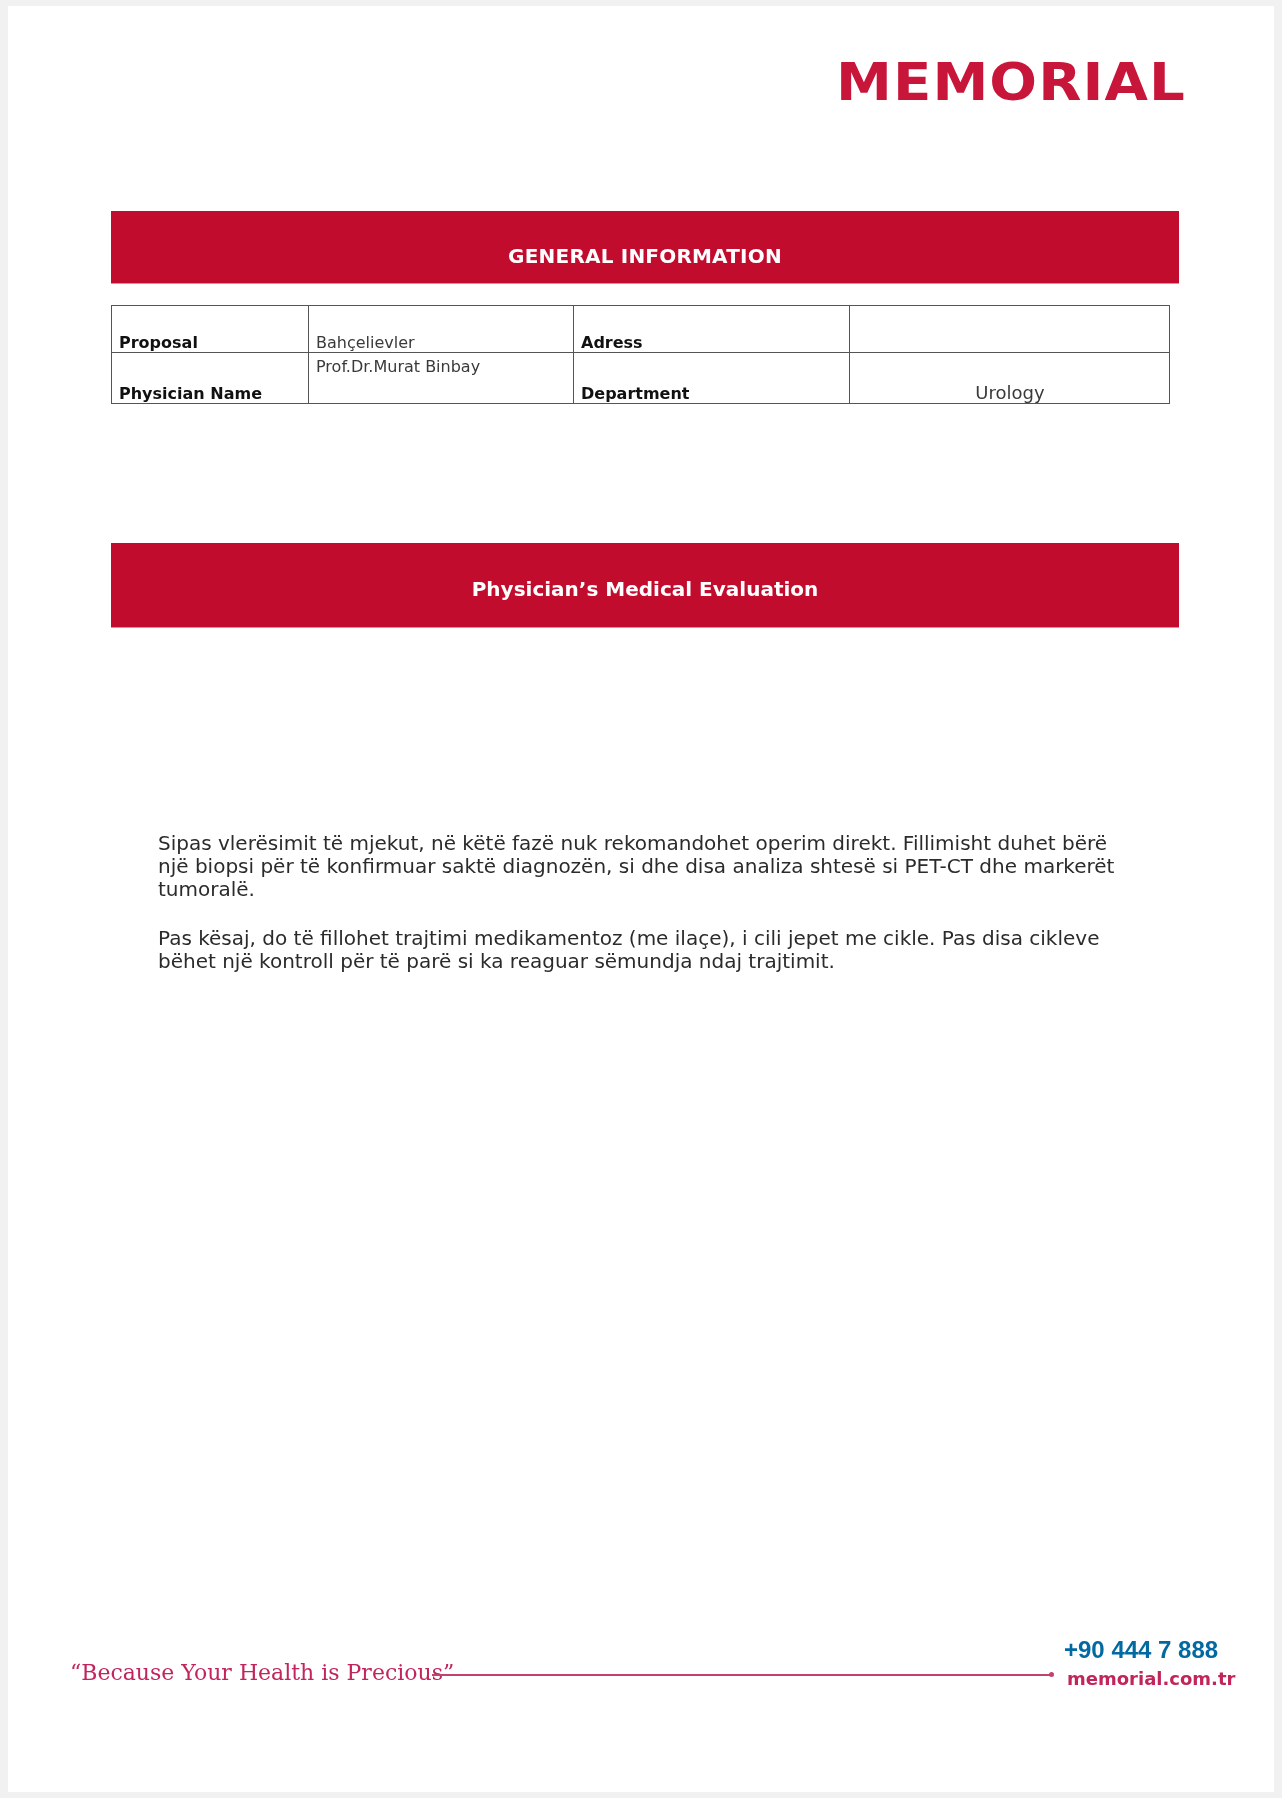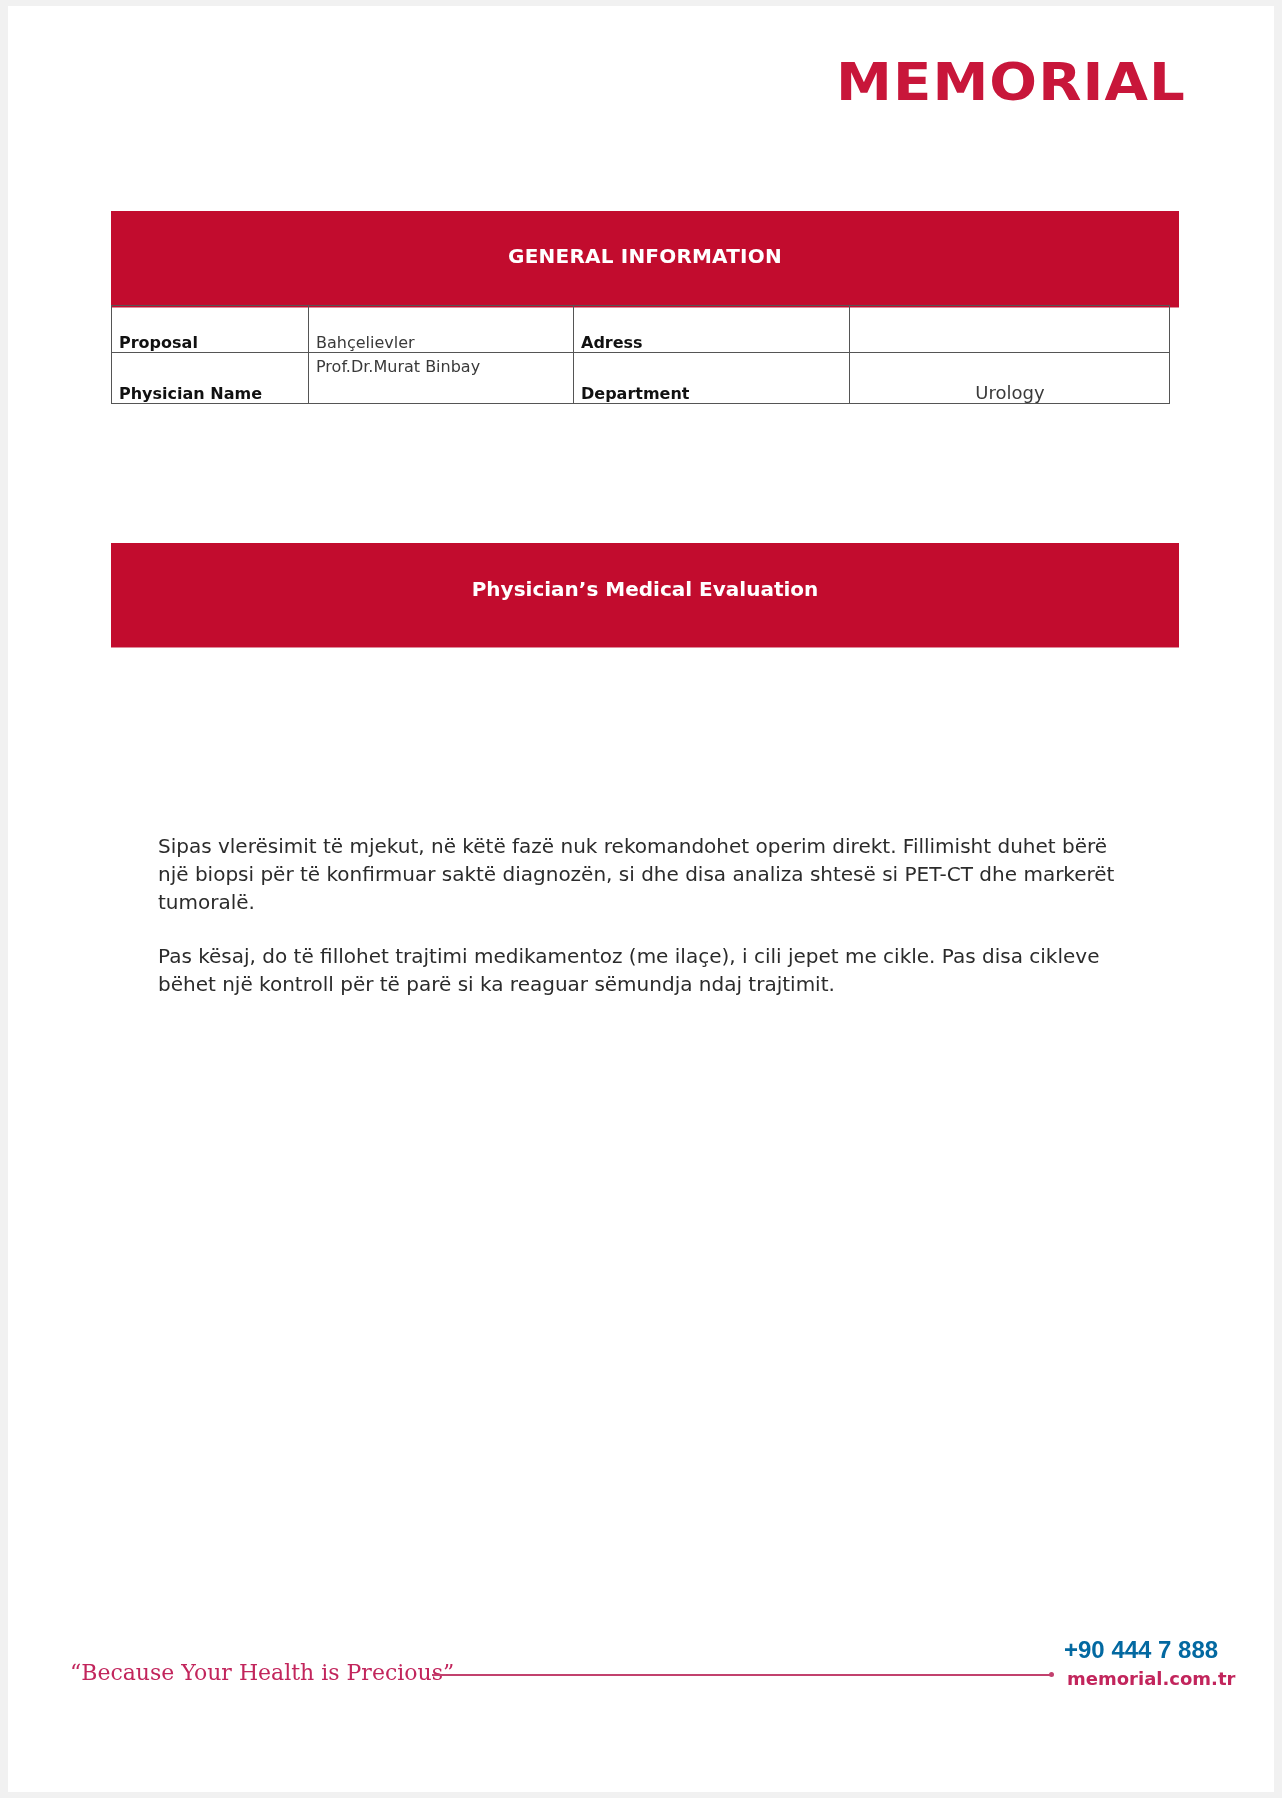--- a/index.html
+++ b/index.html
@@ -43,28 +43,28 @@
       width: 1068px;
       background: #c20c2e;
       color: #ffffff;
       text-align: center;
       font-family: "DejaVu Sans", sans-serif;
       font-weight: bold;
       box-shadow: 0 1px 0 #e08a9a;
     }
     .banner.general {
       top: 211px;
-      height: 96px;
+      height: 72px;
       line-height: 90px;
       font-size: 20px;
       letter-spacing: 0.2px;
     }
     .banner.eval {
       top: 543px;
-      height: 104px;
+      height: 84px;
       line-height: 92px;
       font-size: 20px;
     }
     table.info {
       position: absolute;
       left: 111px;
       top: 305px;
       width: 1058px;
       border-collapse: collapse;
       table-layout: fixed;
@@ -101,21 +101,21 @@
     col.c3 { width: 276px; }
     col.c4 { width: 320px; }
     .evaluation {
       position: absolute;
       left: 158px;
       top: 832px;
       width: 980px;
       color: #2b2b2b;
       font-family: "DejaVu Sans", sans-serif;
       font-size: 20px;
-      line-height: 28px;
+      line-height: 23px;
     }
     .evaluation p {
       margin: 0 0 26px 0;
     }
     .footer-tagline {
       position: absolute;
       left: 70px;
       top: 1660px;
       color: #c2255c;
       font-family: "DejaVu Serif", "Liberation Serif", serif;

